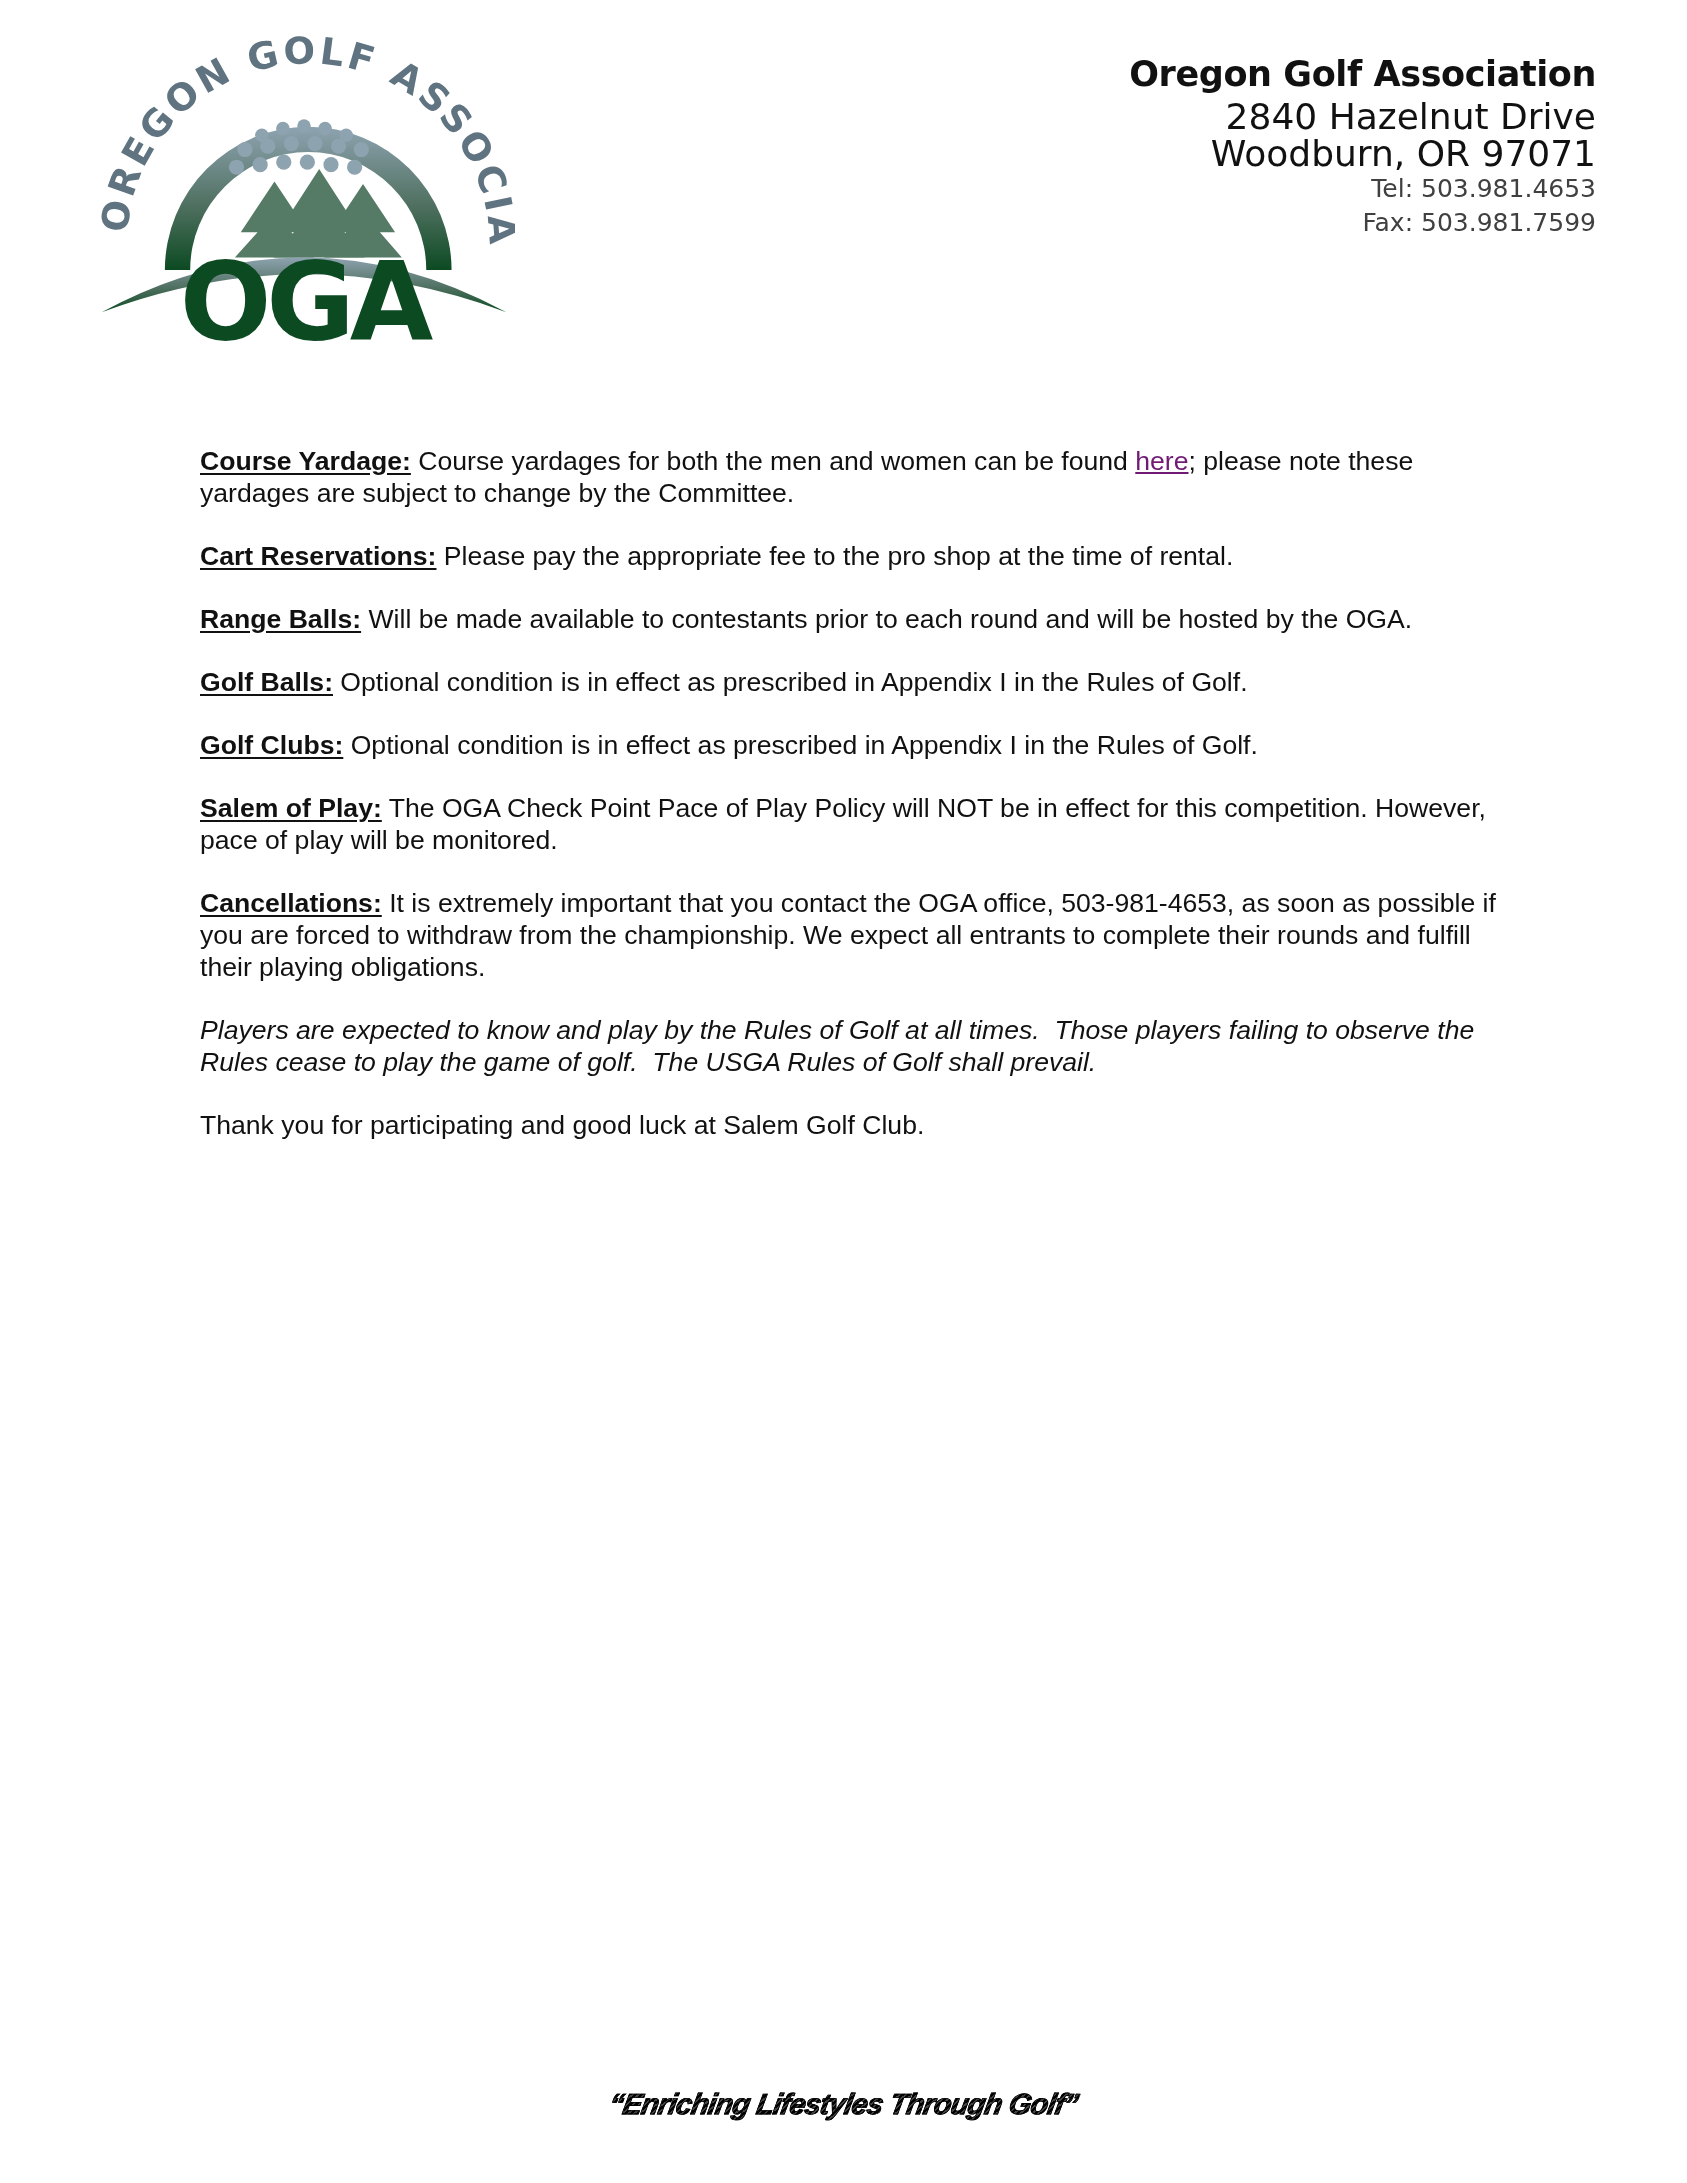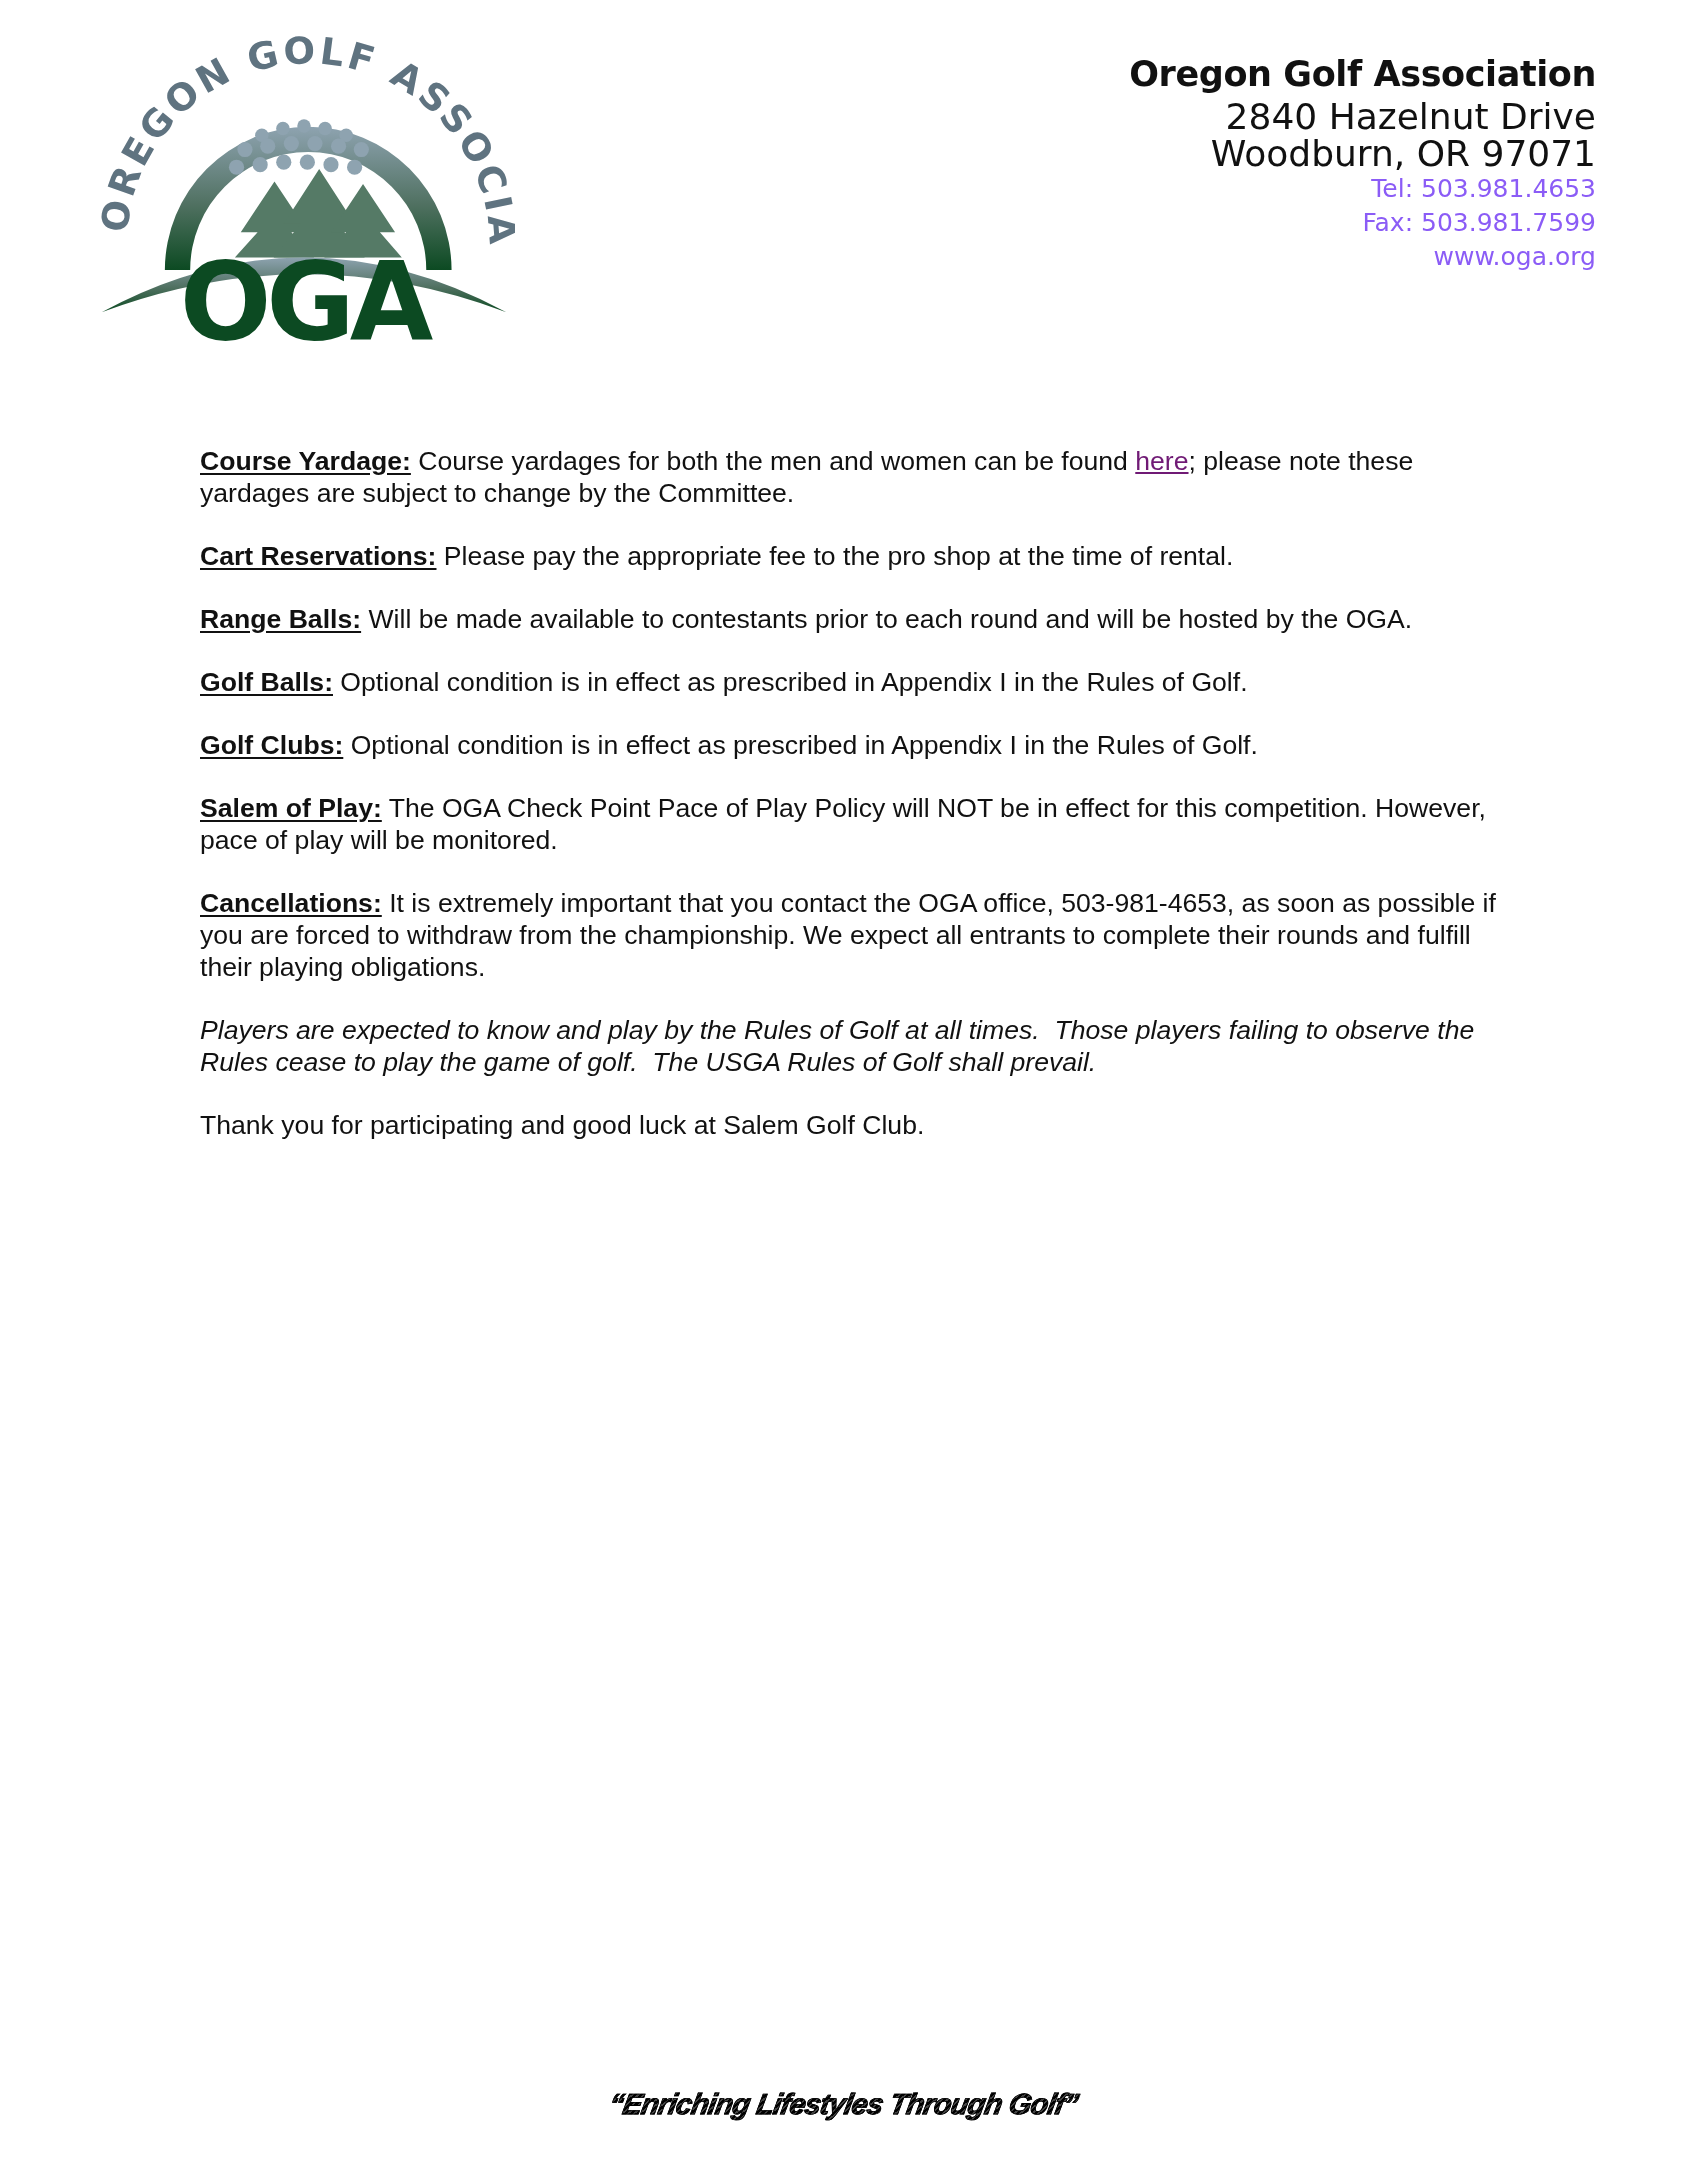--- a/index.html
+++ b/index.html
@@ -3,21 +3,21 @@
 <meta charset="utf-8">
 <style>
   html, body { margin: 0; padding: 0; background: #ffffff; }
   body { width: 1687px; height: 2183px; position: relative; overflow: hidden; font-family: "Liberation Sans", sans-serif; color: #111; }
 
   .logo { position: absolute; left: 93px; top: 34px; width: 422px; height: 312px; }
 
   .letterhead { position: absolute; right: 91px; top: 51px; text-align: right; font-family: "DejaVu Sans", sans-serif; color: #111; }
   .lh-org { font-size: 35px; font-weight: bold; letter-spacing: -0.4px; line-height: 47px; }
   .lh-line { font-size: 36px; line-height: 37px; font-weight: normal; }
-  .lh-small { font-size: 25px; line-height: 34px; color: #8b5cf6; }
+  .lh-small { font-size: 25px; line-height: 34px; color: #404040; }
 
   .body { position: absolute; left: 200px; top: 445px; width: 1299px; font-size: 26.6px; line-height: 32px; }
   .para { margin: 0 0 31px 0; }
   .label { font-weight: bold; text-decoration: underline; text-underline-offset: 3.4px; }
   a.link { color: #701a75; text-decoration: underline; }
 
   .tagline { position: absolute; left: 0; right: 0; top: 2088px; text-align: center; font-family: "Liberation Sans", sans-serif; font-weight: bold; font-style: italic; font-size: 29px; letter-spacing: -0.8px; color: #111; transform: skewX(-10deg); }
   .tagline span { background: repeating-linear-gradient(135deg, #000 0 2.5px, #444 2.5px 4.2px); -webkit-background-clip: text; background-clip: text; color: transparent; -webkit-text-stroke: 0.8px #000; }
 </style>
 </head>
@@ -70,21 +70,20 @@
     <text x="250" y="362" text-anchor="middle" font-family="DejaVu Sans, sans-serif" font-weight="bold" font-size="128" fill="#0c4a22" letter-spacing="-6">OGA</text>
   </svg>
 </div>
 
 <div class="letterhead">
   <div class="lh-org">Oregon Golf Association</div>
   <div class="lh-line">2840 Hazelnut Drive</div>
   <div class="lh-line">Woodburn, OR 97071</div>
   <div class="lh-small">Tel: 503.981.4653</div>
   <div class="lh-small">Fax: 503.981.7599</div>
-  <div class="lh-small">www.oga.org</div>
 </div>
 
 <div class="body">
   <p class="para">
     <span class="label">Course Yardage:</span><span> Course yardages for both the men and women can be found </span><a class="link" href="#">here</a><span>; please note these yardages are subject to change by the Committee.</span>
   </p>
   <p class="para">
     <span class="label">Cart Reservations:</span><span> Please pay the appropriate fee to the pro shop at the time of rental.</span>
   </p>
   <p class="para">

